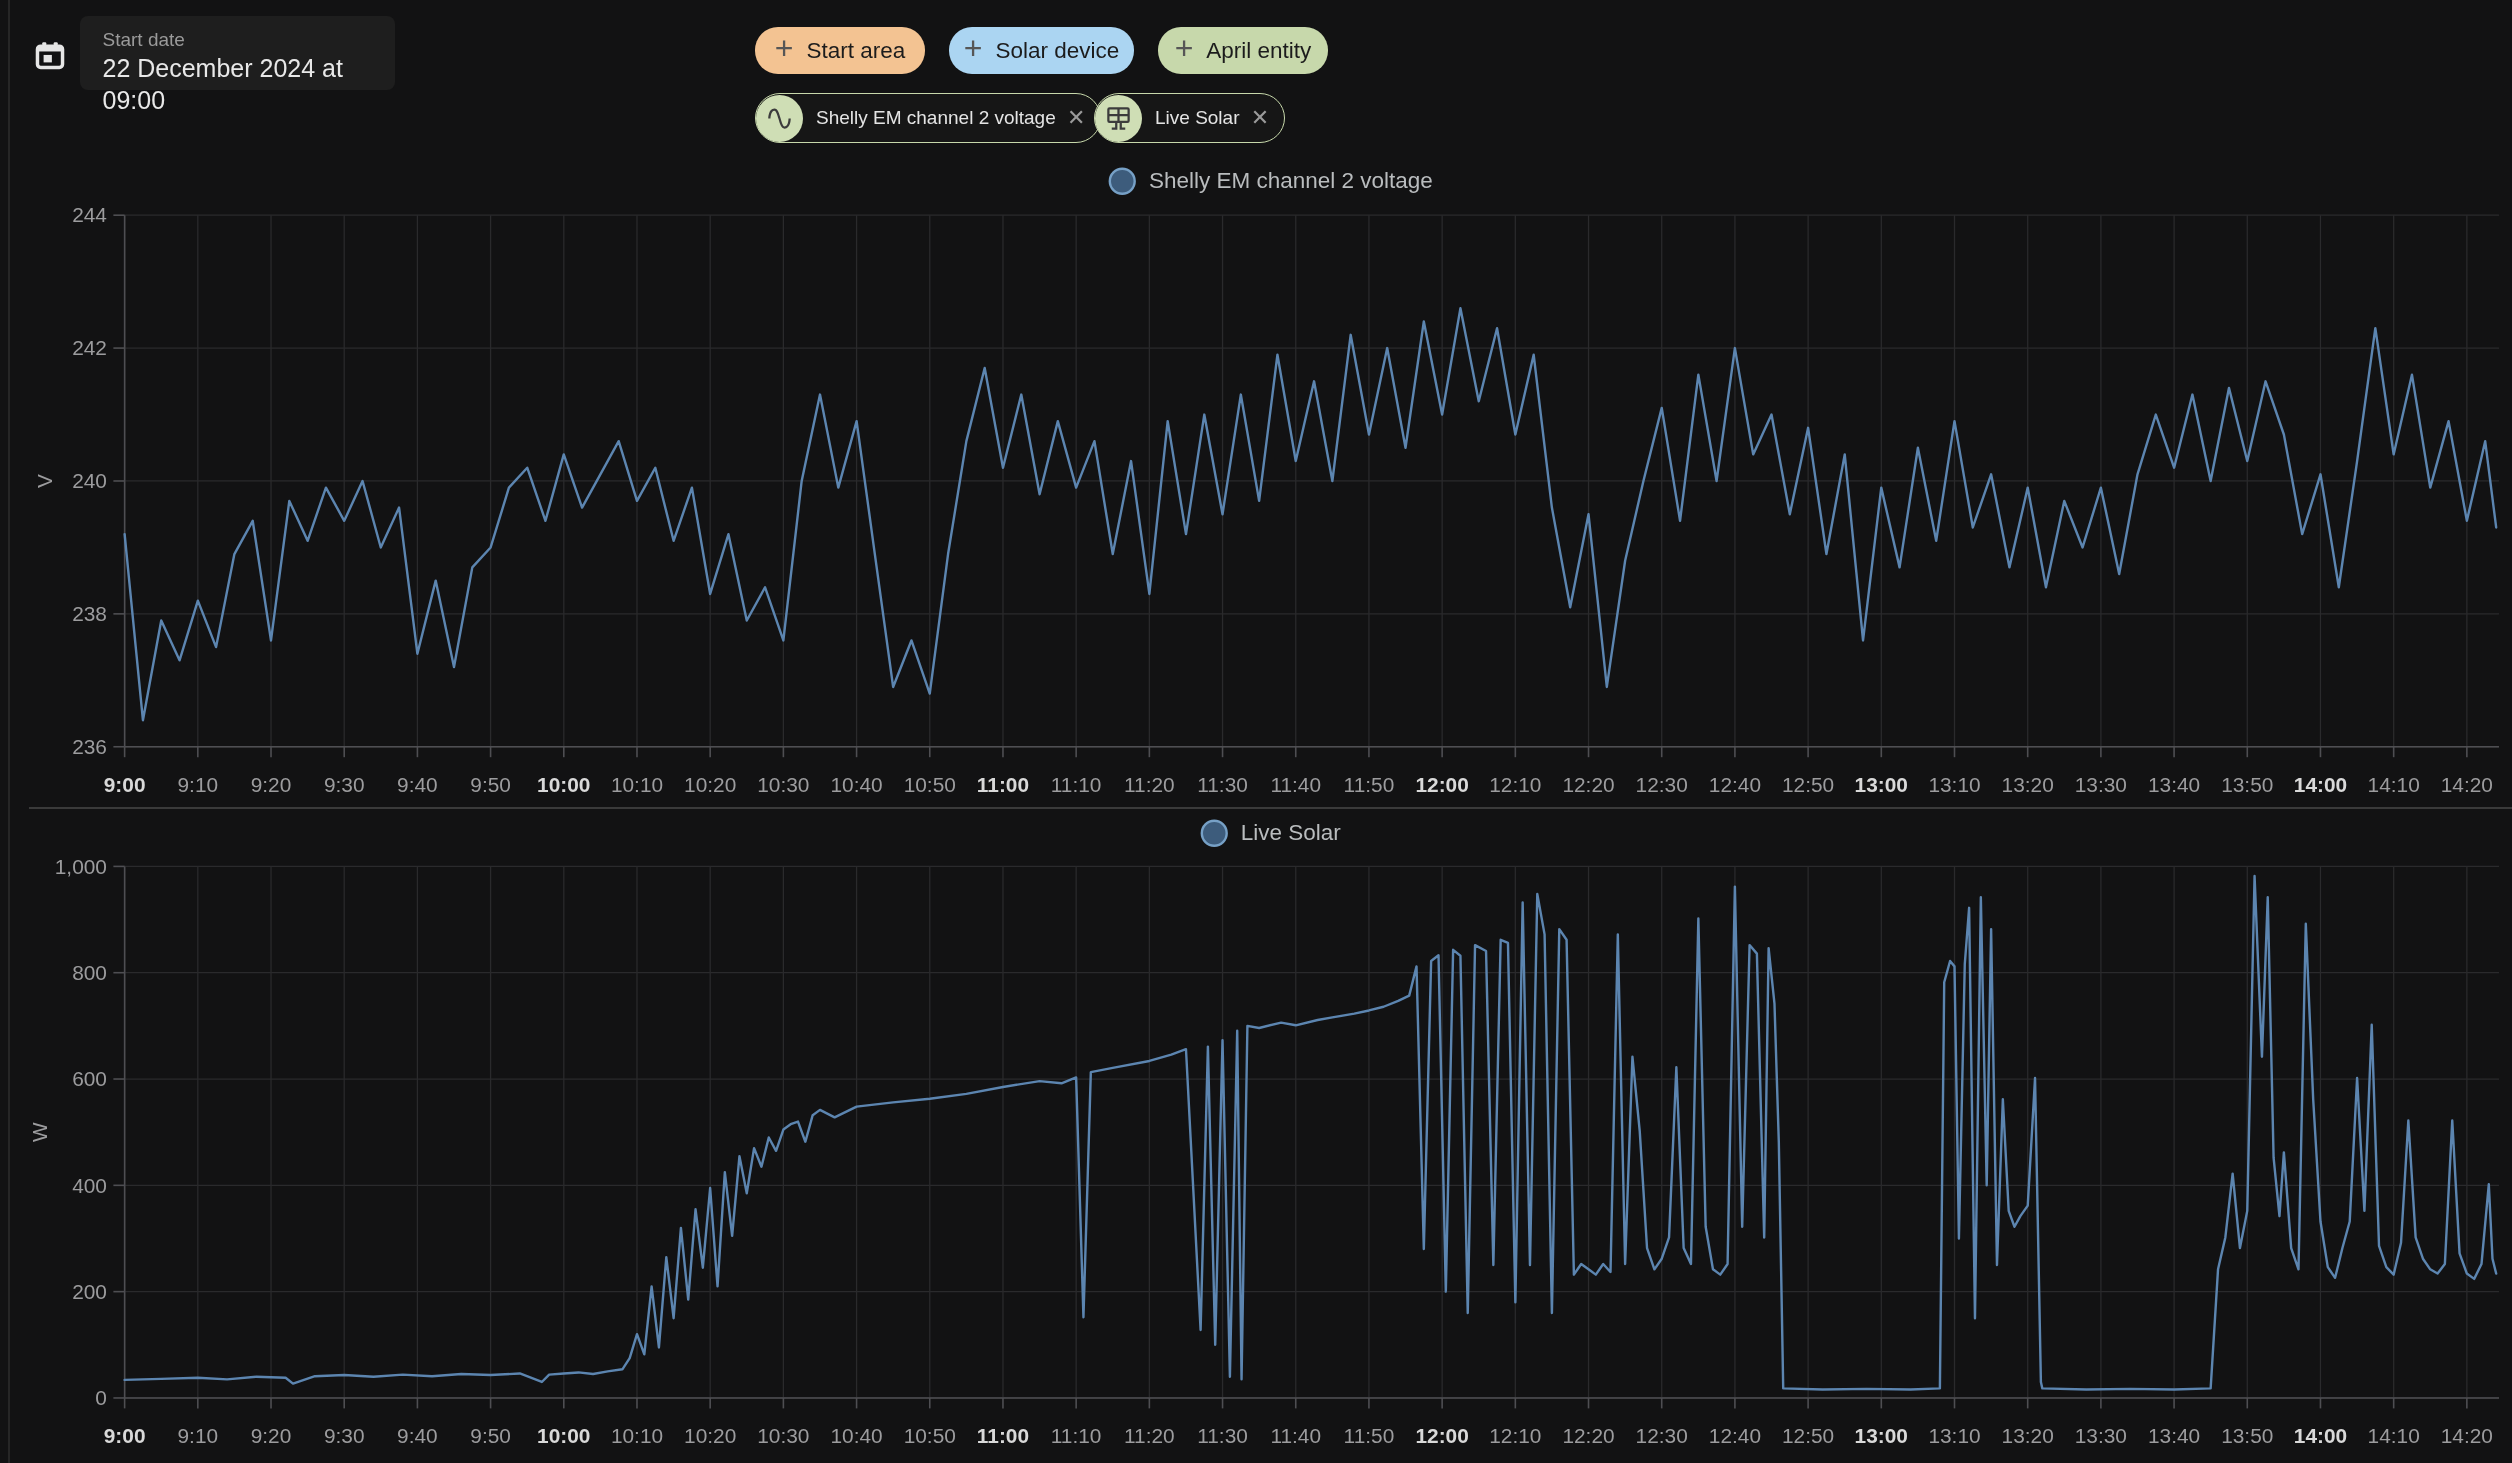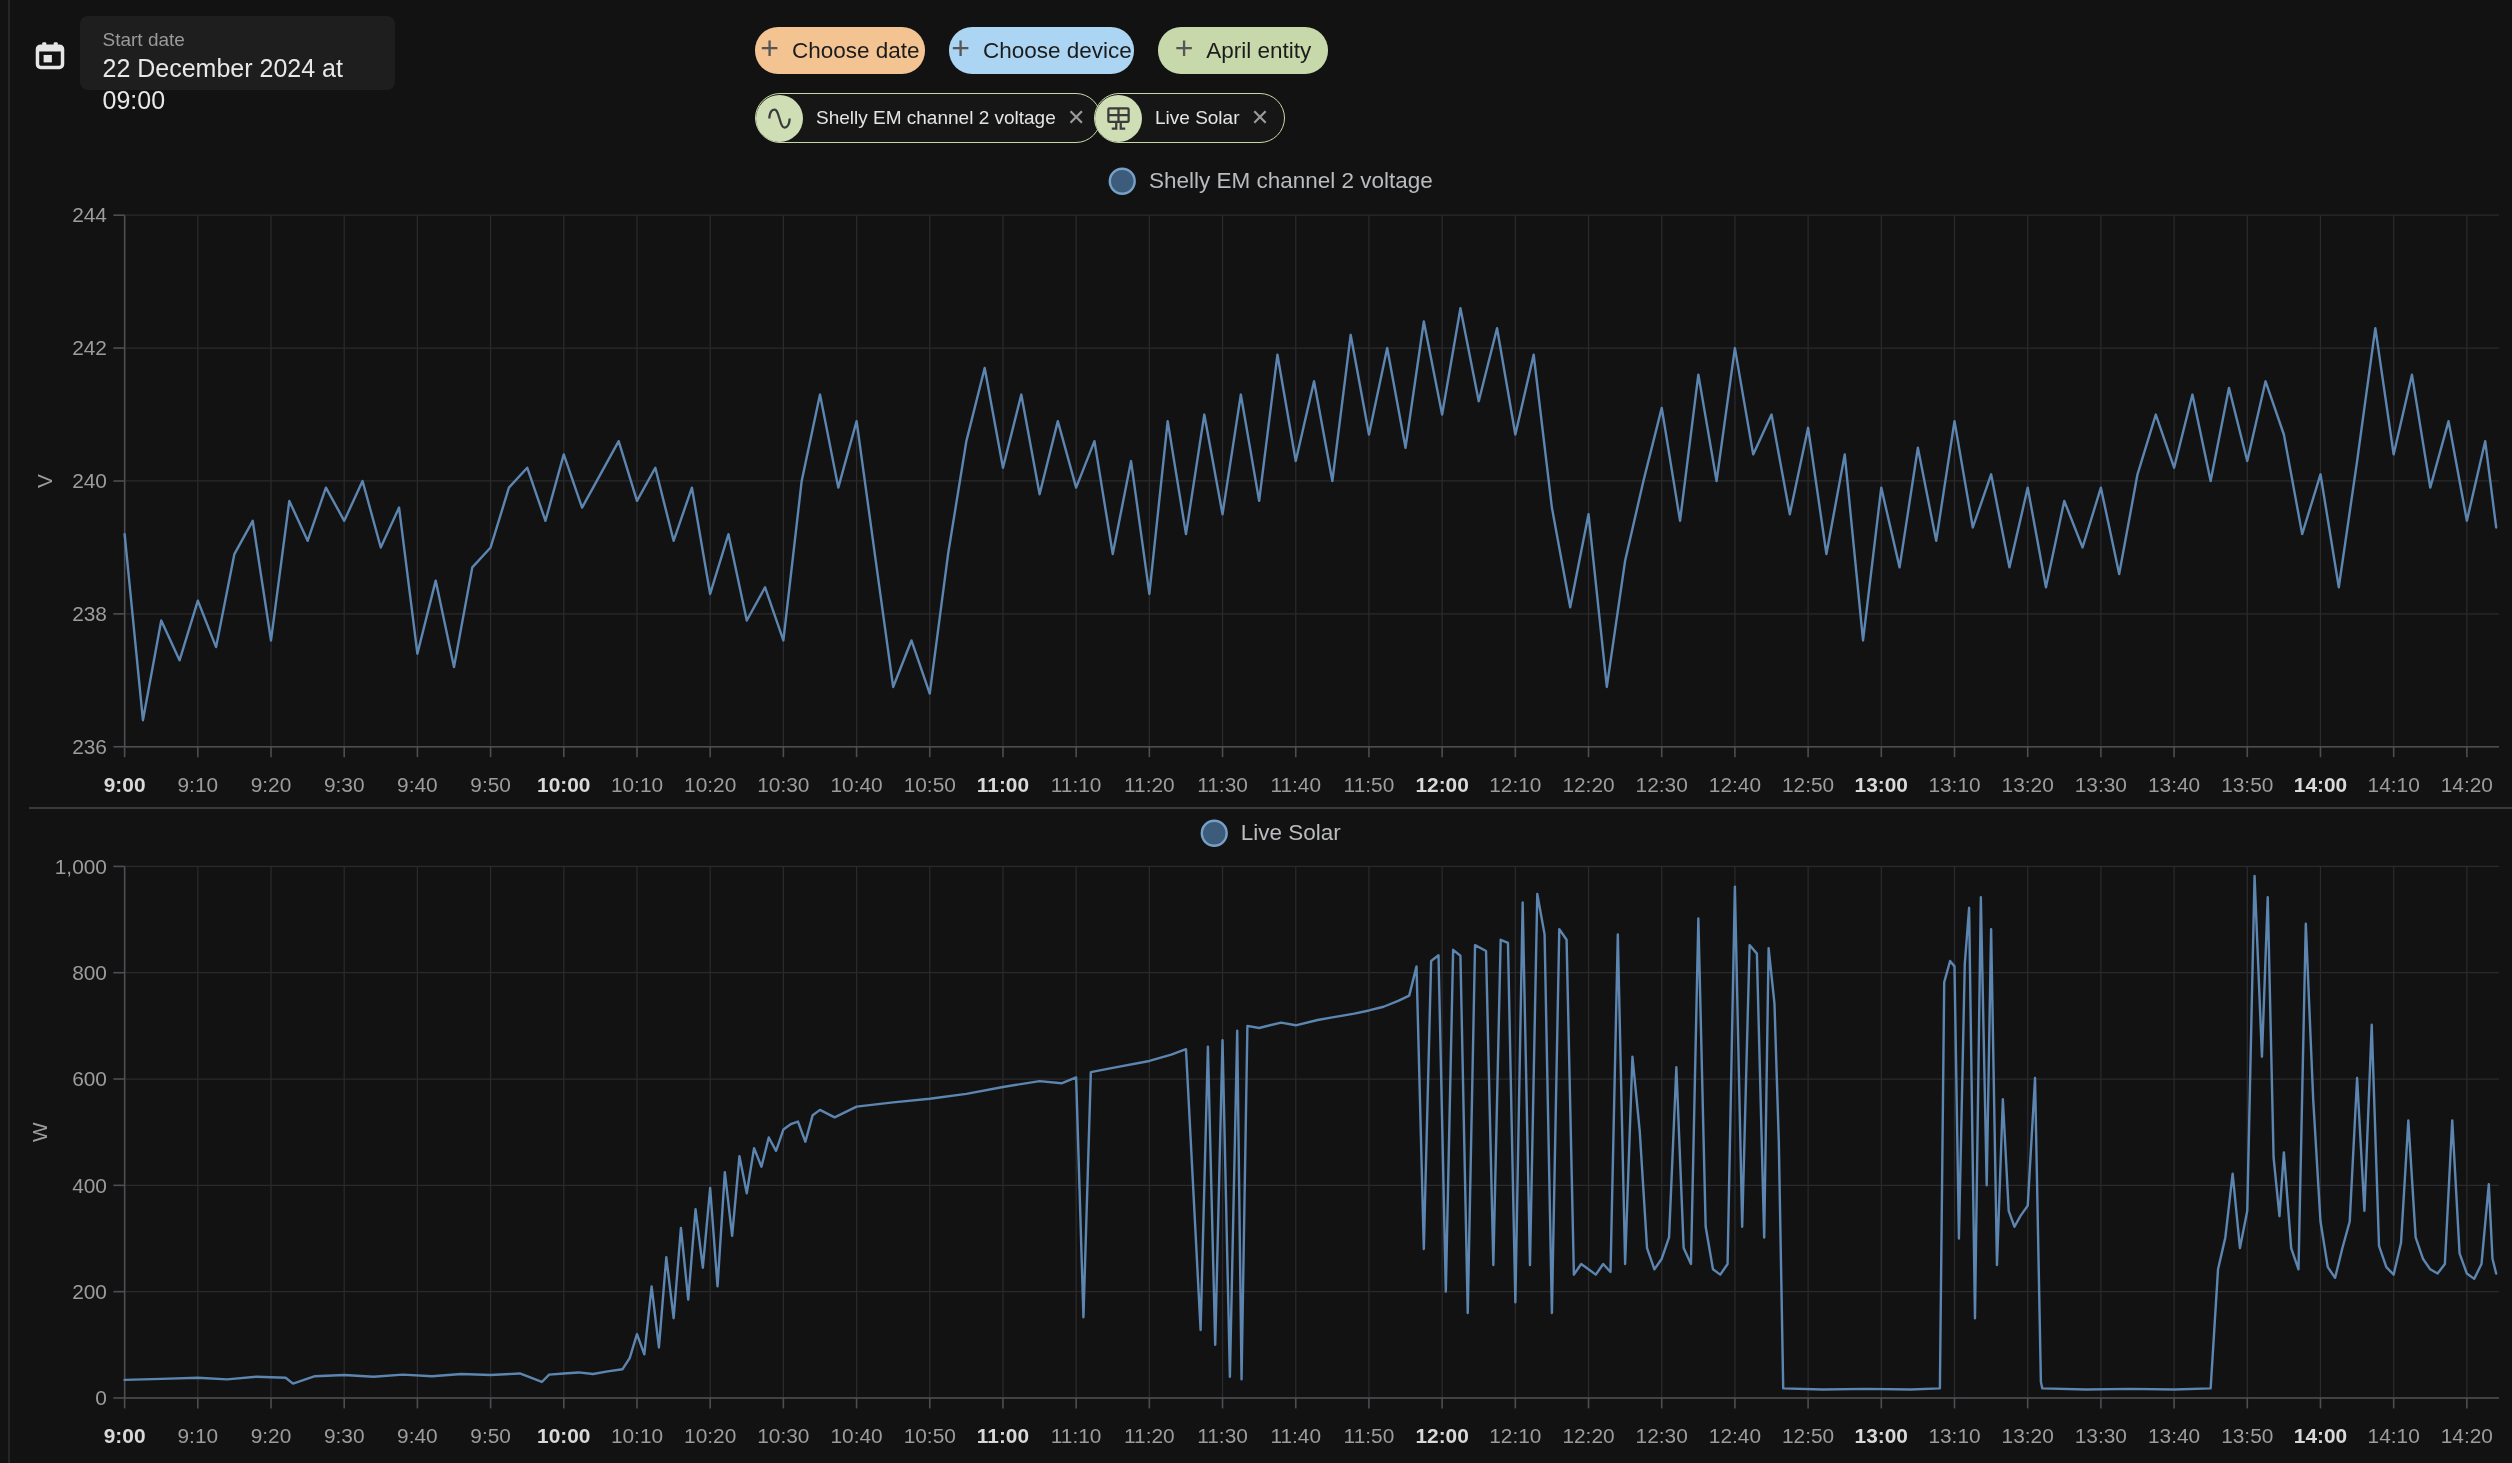--- a/index.html
+++ b/index.html
@@ -50,25 +50,25 @@
     </span>
   </div>
 
   <div class="date-card" id="start-card">
     <div class="lbl">Start date</div>
     <div class="val">22 December 2024 at 09:00</div>
   </div>
 
   <div class="pill-btn" style="left: 755px; width: 170px; background: rgb(243, 195, 146);">
     <span class="plus">+</span>
-    <span>Choose date</span>
+    <span>Start area</span>
   </div>
   <div class="pill-btn" style="left: 949px; width: 185px; background: rgb(171, 213, 242);">
     <span class="plus">+</span>
-    <span>Choose device</span>
+    <span>Solar device</span>
   </div>
   <div class="pill-btn" style="left: 1158px; width: 170px; background: rgb(199, 216, 171);">
     <span class="plus">+</span>
     <span>April entity</span>
   </div>
 
   <div class="chip" style="left:755px;">
     <span class="lead">
       <svg width="27" height="27" viewBox="0 0 24 24">
         <path fill="#3c3c3c" d="M16.5,21C13.5,21 12.31,16.76 11.05,12.28C10.14,9.04 9,5 7.5,5C4.11,5 4,11.93 4,12H2C2,11.63 2.06,3 7.5,3C10.5,3 11.69,7.24 12.95,11.72C13.86,14.96 15,19 16.5,19C19.94,19 20,12.07 20,12H22C22,12.37 21.94,21 16.5,21Z"></path>

